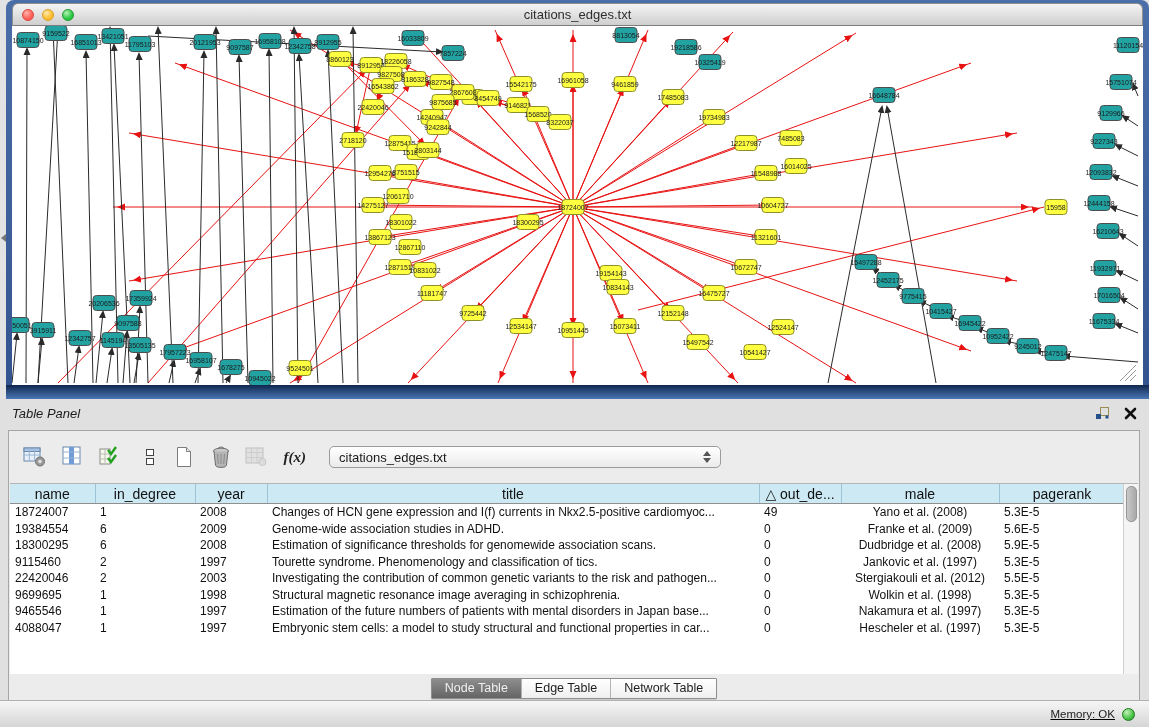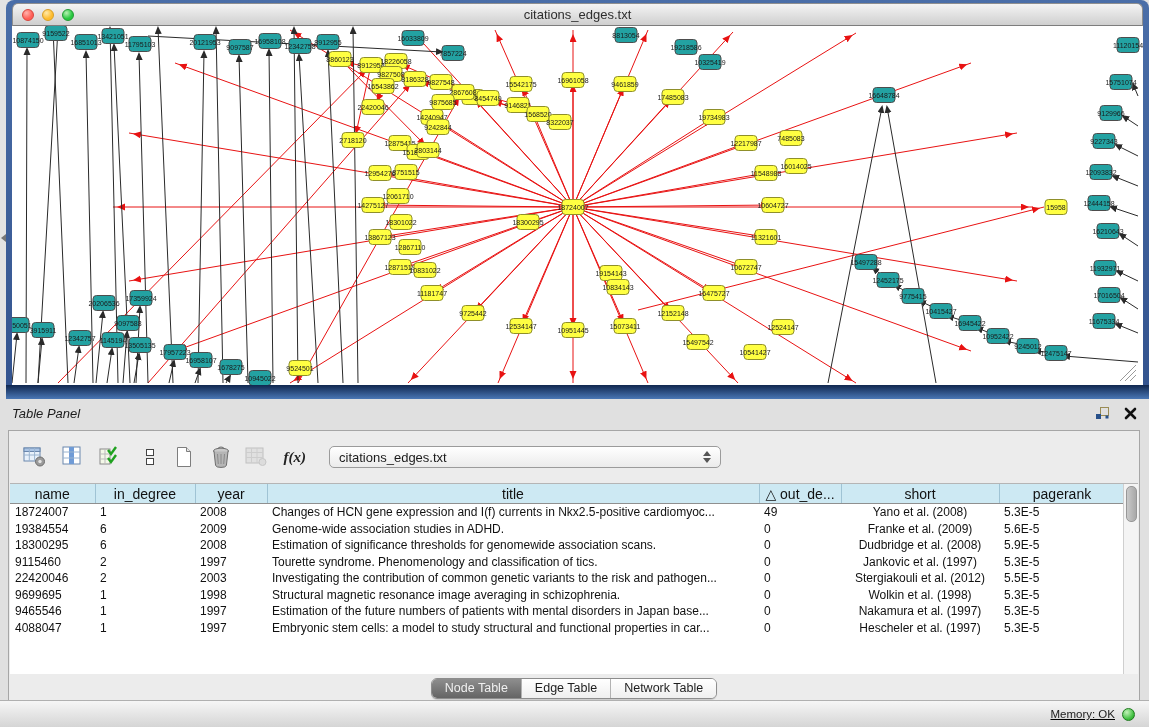--- a/index.html
+++ b/index.html
@@ -48,21 +48,21 @@
   table{border-collapse:collapse;table-layout:fixed;width:1115px;}
   th{background:#cde9f3;border-right:1px solid #9fc3d4;border-bottom:1px solid #8f8f8f;
      font-size:14px;font-weight:normal;color:#111;height:19px;padding:0 4px;overflow:hidden;white-space:nowrap;text-align:center;}
   td{font-size:12px;color:#111;height:16.5px;padding:0 5px;overflow:hidden;white-space:nowrap;text-align:left;}
   td.c-center{text-align:center;}
   .vscroll{position:absolute;right:0;top:0;bottom:0;width:14px;background:#f4f4f4;border-left:1px solid #cfcfcf;}
   .vscroll .thumb{position:absolute;left:2px;top:2px;width:9px;height:34px;border-radius:5px;
     background:linear-gradient(90deg,#c9c9c9,#a8a8a8);border:1px solid #979797;}
   
   .tabbar{height:28px;display:flex;align-items:center;justify-content:center;}
-  .seg{display:inline-flex;border:1px solid #8d8d8d;border-radius:6px;overflow:hidden;height:19px;
+  .seg{display:inline-flex;border:1px solid #8d8d8d;border-radius:1px;overflow:hidden;height:19px;
     background:#fff;box-shadow:0 1px 1px rgba(0,0,0,.15);}
   .seg .tab{padding:0 13px;font-size:12.5px;line-height:19px;color:#1e1e1e;background:linear-gradient(#ffffff,#efefef);
     border-left:1px solid #b2b2b2;cursor:default;}
   .seg .tab:first-child{border-left:none;}
   .seg .tab.sel{background:linear-gradient(#8e8e8e,#646464);color:#f0f0f0;}
   
   .statusbar{position:absolute;left:0;bottom:0;width:100%;height:27px;
     background:linear-gradient(#f6f6f6,#d5d5d5);border-top:1px solid #b0b0b0;box-sizing:border-box;
     display:flex;align-items:center;justify-content:flex-end;padding-right:14px;gap:7px;text-decoration:underline;}
   .statusbar .mem{font-size:11.5px;color:#1c1c1c;}
@@ -723,21 +723,21 @@
               <col style="width:158px">
               <col style="width:126px">
           </colgroup>
           <thead>
               <tr id="thead-row">
                 <th>name</th>
                 <th>in_degree</th>
                 <th>year</th>
                 <th>title</th>
                 <th>△ out_de...</th>
-                <th>short</th>
+                <th>male</th>
                 <th>pagerank</th>
               </tr>
             </thead>
           <tbody id="tbody">
               <tr>
                 <td>18724007</td>
                 <td>1</td>
                 <td>2008</td>
                 <td>Changes of HCN gene expression and I(f) currents in Nkx2.5-positive cardiomyoc...</td>
                 <td>49</td>

